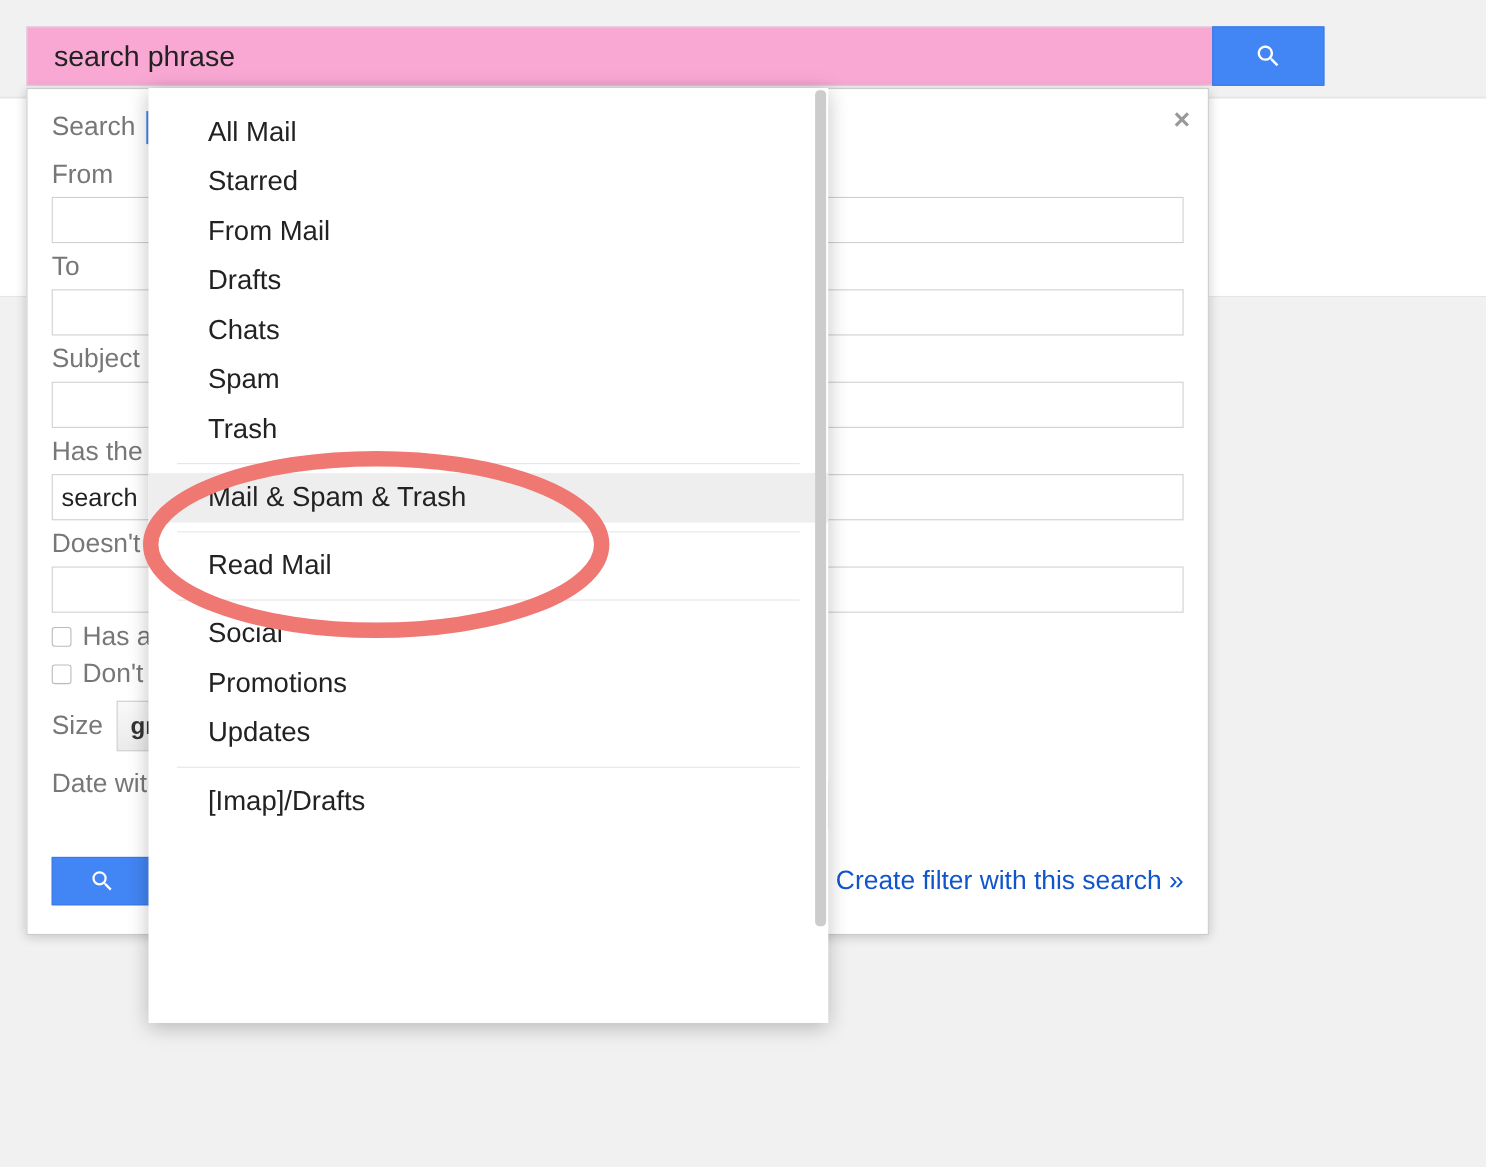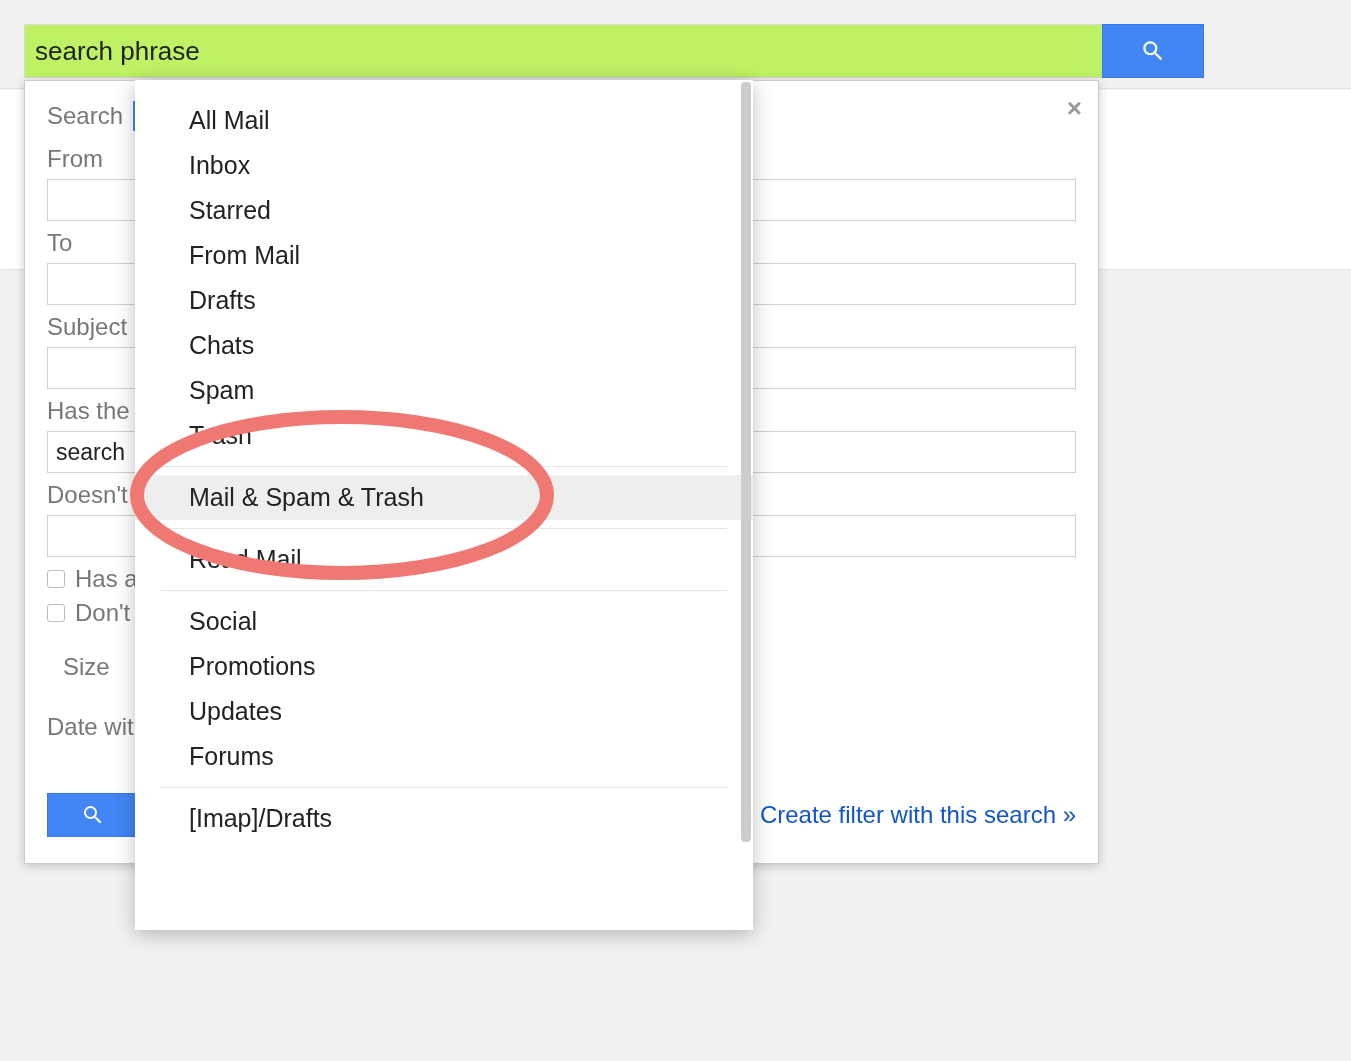--- a/index.html
+++ b/index.html
@@ -22,25 +22,25 @@
   }
   .search-wrap {
     display: flex;
     width: 1180px;
   }
   .search-input {
     flex: 1;
     height: 54px;
     border: 1px solid #d9d9d9;
     border-right: none;
-    padding: 0 10px;
+    padding: 0 24px;
     font-size: 26px;
     color: #222;
     outline: none;
-    background: #bef264;
+    background: #f9a8d4;
   }
   .search-btn {
     width: 102px;
     height: 54px;
     background: #4285f4;
     border: 1px solid #3b78e7;
     display: flex;
     align-items: center;
     justify-content: center;
     cursor: pointer;
@@ -283,21 +283,21 @@
     <span class="chk"></span>
     <span class="chk-label">Has a</span>
   </div>
 
   <div class="chk-row">
     <span class="chk"></span>
     <span class="chk-label">Don't</span>
   </div>
 
   <div class="size-row">
-    <span class="lbl" style="margin:16px">Size</span>
+    <span class="lbl" style="margin:0">Size</span>
     <span class="size-select">gr</span>
   </div>
 
   <div class="stepper">
     <span class="tri">▲</span>
     <span class="tri">▼</span>
   </div>
 
   <div class="row" style="margin-top:16px">
     <span class="lbl">Date wit</span>
@@ -310,36 +310,34 @@
         </svg>
     </div>
     <span class="create-link">Create filter with this search »</span>
   </div>
 </div>
 
 <div class="dropdown">
   <div class="dd-scroll"></div>
   <div class="dd-inner">
     <div class="dd-item">All Mail</div>
-    <div class="dd-item">Inbox</div>
     <div class="dd-item">Starred</div>
     <div class="dd-item">From Mail</div>
     <div class="dd-item">Drafts</div>
     <div class="dd-item">Chats</div>
     <div class="dd-item">Spam</div>
     <div class="dd-item">Trash</div>
     <div class="dd-sep"></div>
     <div class="dd-item highlight">Mail &amp; Spam &amp; Trash</div>
     <div class="dd-sep"></div>
     <div class="dd-item">Read Mail</div>
     <div class="dd-sep"></div>
     <div class="dd-item">Social</div>
     <div class="dd-item">Promotions</div>
     <div class="dd-item">Updates</div>
-    <div class="dd-item">Forums</div>
     <div class="dd-sep"></div>
     <div class="dd-item">[Imap]/Drafts</div>
   </div>
 </div>
 
 <svg class="annot" viewBox="0 0 438 185">
   <ellipse cx="219" cy="92" rx="205" ry="78" fill="none" stroke="#ef7873" stroke-width="14"></ellipse>
 </svg>
 
 </body></html>

